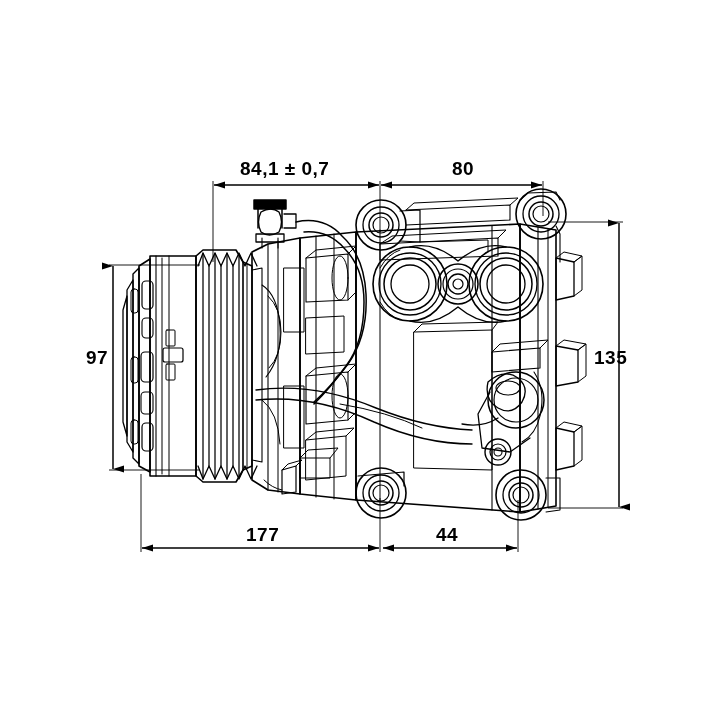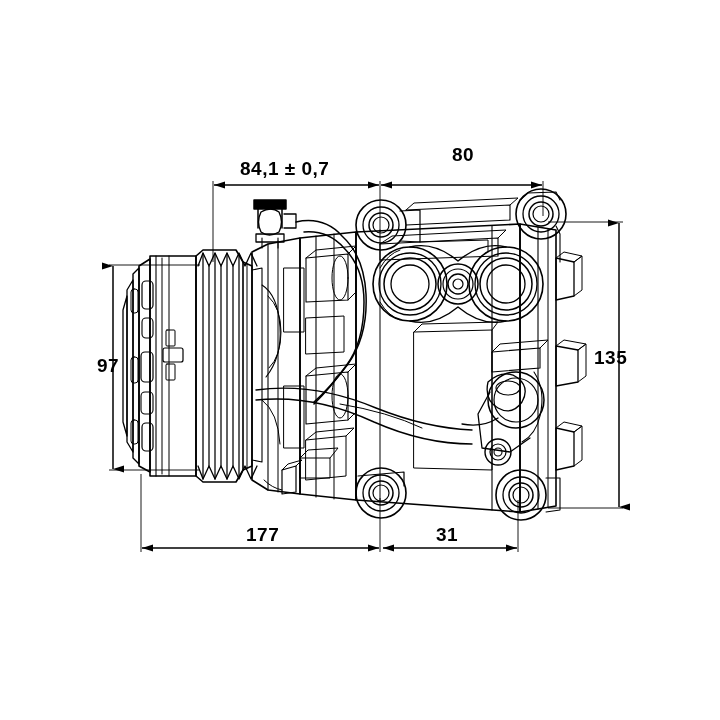--- a/index.html
+++ b/index.html
@@ -285,23 +285,23 @@
       <line x1="142" y1="548" x2="379" y2="548" stroke-width="1.5" marker-start="url(#ar-l)" marker-end="url(#ar-r)"></line>
       <line x1="383" y1="548" x2="517" y2="548" stroke-width="1.5" marker-start="url(#ar-l)" marker-end="url(#ar-r)"></line>
 
       <line x1="113" y1="266" x2="113" y2="469" stroke-width="1.5" marker-start="url(#ar-u)" marker-end="url(#ar-d)"></line>
       <line x1="619" y1="223" x2="619" y2="507" stroke-width="1.5" marker-start="url(#ar-u)" marker-end="url(#ar-d)"></line>
     </g>
   </svg>
 
   <div class="dim-label" style="left:240px; top:158px;">84,1 ± 0,7</div>
 
-  <div class="dim-label" style="left:452px; top:144px;">80</div>
+  <div class="dim-label" style="left:452px; top:158px;">80</div>
 
   <div class="dim-label" style="left:246px; top:524px;">177</div>
 
-  <div class="dim-label" style="left:436px; top:524px;">31</div>
-
-  <div class="dim-label" style="left:97px; top:347px;margin-top:8px;">97</div>
+  <div class="dim-label" style="left:436px; top:524px;">44</div>
+
+  <div class="dim-label" style="left:86px; top:347px;">97</div>
 
   <div class="dim-label" style="left:594px; top:347px;text-align:right;">135</div>
 
 </div>
 
 </body></html>

